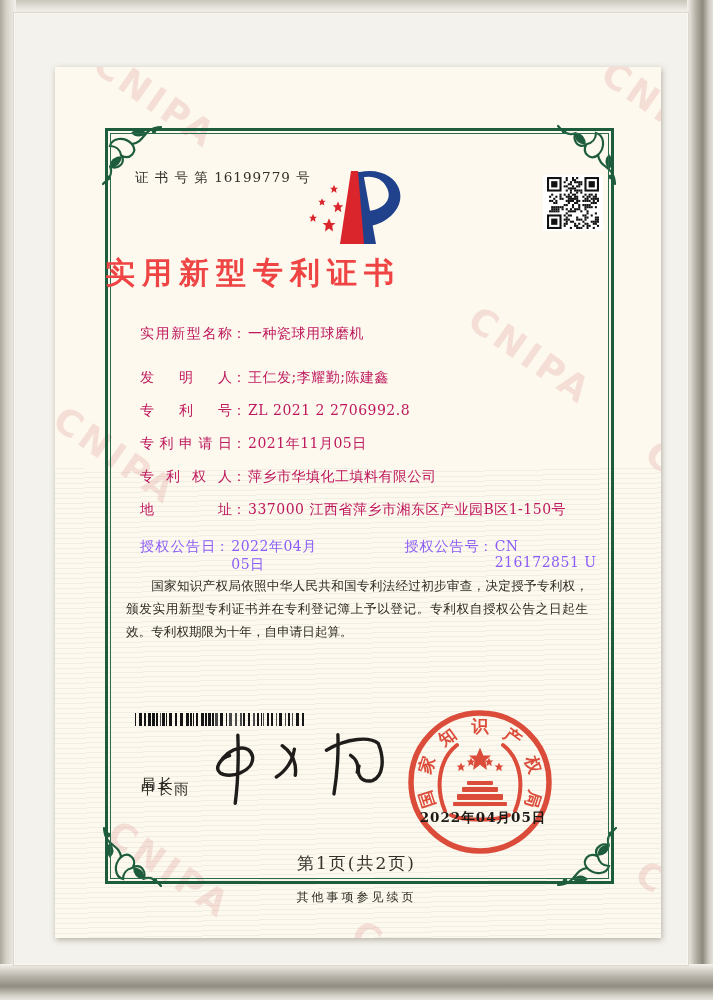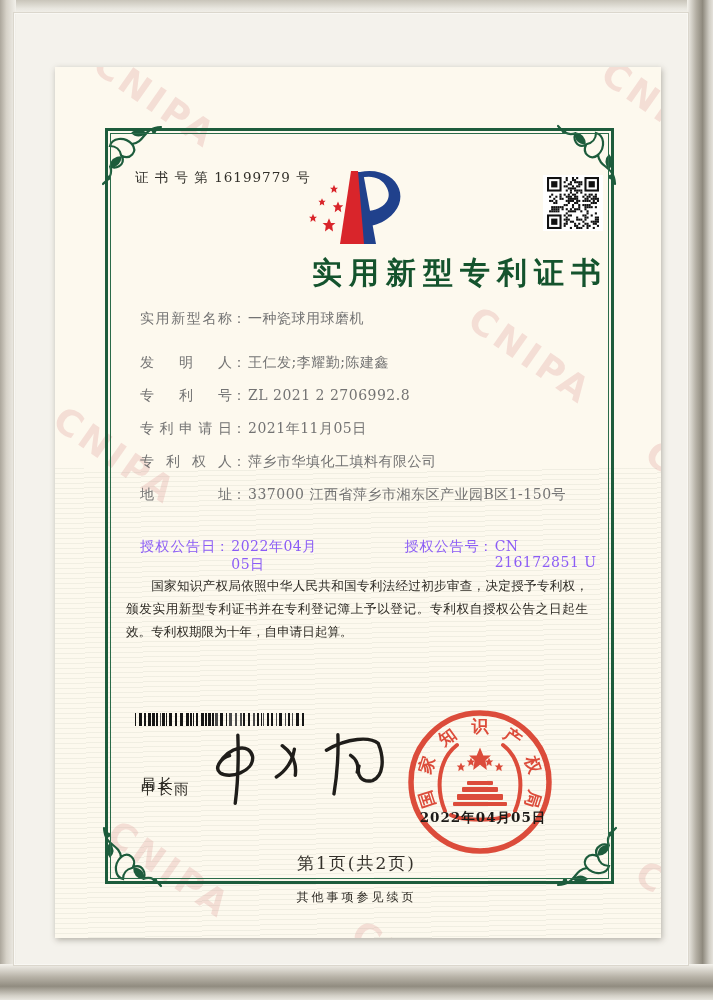--- a/index.html
+++ b/index.html
@@ -34,23 +34,23 @@
   .green-border::after{content:"";position:absolute;inset:2px;border:1px solid #2a6b49;}
   .orn{position:absolute;width:64px;height:64px;}
   .orn.tl{left:-8px;top:-8px;}
   .orn.tr{right:-8px;top:-8px;transform:rotate(90deg);}
   .orn.br{right:-8px;bottom:-8px;transform:rotate(180deg);}
   .orn.bl{left:-8px;bottom:-8px;transform:rotate(270deg);}
   
   .cert-no{position:absolute;left:80px;top:102px;font-size:13.5px;color:#32302a;letter-spacing:1px;}
   .logo{position:absolute;left:243px;top:98px;width:122px;height:82px;}
   .qr{position:absolute;left:488px;top:108px;width:56px;height:52px;background:#fff;padding:2px;}
-  .title{position:absolute;left:50px;width:503px;top:186px;text-align:right;
-    font-size:30px;font-weight:bold;color:#14532d;letter-spacing:7px;}
-  .fields{position:absolute;left:85px;top:243px;width:440px;font-size:14px;color:#737373;}
+  .title{position:absolute;left:50px;width:503px;top:186px;text-align:left;
+    font-size:30px;font-weight:bold;color:#ef4444;letter-spacing:7px;}
+  .fields{position:absolute;left:85px;top:258px;width:440px;font-size:14px;color:#be185d;}
   .field-row{display:flex;height:33px;align-items:flex-start;}
   .field-row.first{height:44px;}
   .field-label{width:92px;text-align:justify;text-align-last:justify;display:inline-block;}
   .field-colon{margin:0 2px 0 0;}
   .field-value{letter-spacing:.5px;}
   .grant-row{position:absolute;left:85px;top:471px;width:460px;font-size:14px;color:#8b5cf6;display:flex;}
   .grant-row .pair2{margin-left:76px;display:flex;}
   .paras{position:absolute;left:63px;top:500px;width:478px;font-size:12.6px;line-height:1.82;
     color:#2e2b25;text-align:justify;}
   .paras p{margin:8px;text-indent:2em;}

